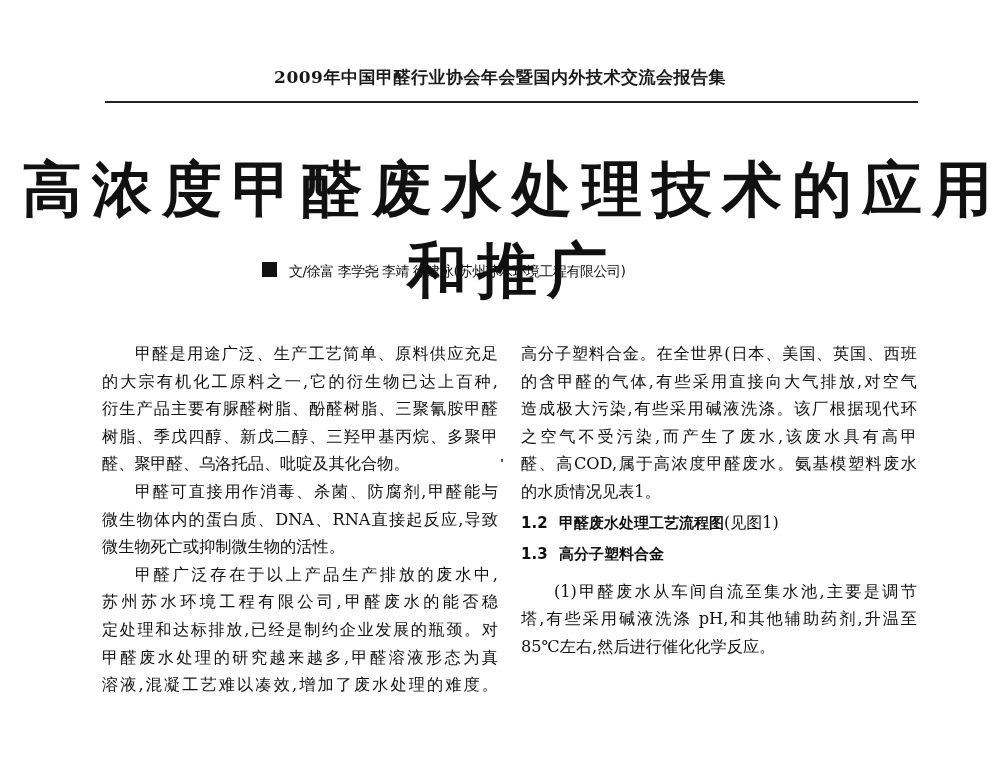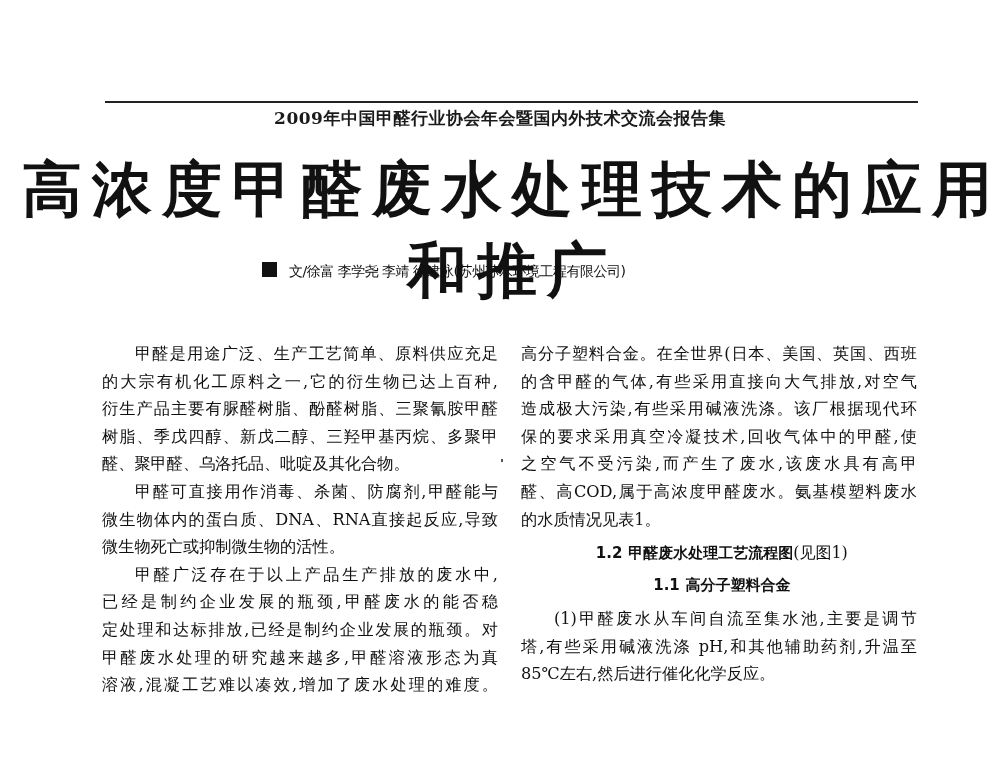--- a/index.html
+++ b/index.html
@@ -3,21 +3,21 @@
 <meta charset="utf-8">
 <style>
   html, body { margin: 0; padding: 0; }
   body {
     width: 1000px; height: 760px; overflow: hidden; background: #ffffff;
     font-family: "DejaVu Serif", "Liberation Serif", serif; color: #111;
     position: relative;
   }
   .running-header {
     position: absolute; top: 66px; left: 0; width: 1000px; text-align: center;
-    font-size: 17px; font-weight: bold; letter-spacing: 0.5px; color: #1a1a1a; margin-top: 41px;
+    font-size: 17px; font-weight: bold; letter-spacing: 0.5px; color: #1a1a1a;
   }
   .header-rule {
     position: absolute; top: 101px; left: 105px; width: 813px; height: 2px; background: #222;
   }
   .title {
     position: absolute; top: 150px; left: 12px; width: 1000px; text-align: center;
     font-size: 60px; font-weight: bold; letter-spacing: 10px; color: #111;
     font-family: "DejaVu Sans", sans-serif;
   }
   .byline {
@@ -28,21 +28,21 @@
   .col {
     position: absolute; top: 340px; width: 396px; font-size: 16.2px; line-height: 27.6px;
   }
   .col.left { left: 102px; }
   .col.right { left: 521px; }
   .line { display: block; white-space: nowrap; overflow: hidden; text-align: justify; text-align-last: justify; height: 27.6px; }
   .line.last { text-align-last: left; }
   .indent { padding-left: 33px; }
   .section {
     display: block; font-family: "DejaVu Sans", sans-serif; font-weight: bold; font-size: 15px;
-    height: 30px; line-height: 32px; white-space: nowrap; text-align: center;
+    height: 30px; line-height: 25px; white-space: nowrap;
   }
   .section .num { display: inline-block; width: 38px; }
   .section .paren { font-family: "DejaVu Serif", serif; font-weight: normal; font-size: 16px; }
   .mark { position: absolute; left: 501px; top: 459px; width: 2px; height: 3px; background: #555; }
 </style>
 </head>
 <body>
 
 <div class="running-header">2009年中国甲醛行业协会年会暨国内外技术交流会报告集</div>
 <div class="header-rule"></div>
@@ -56,38 +56,37 @@
 <div class="col left">
   <span class="line indent">甲醛是用途广泛、生产工艺简单、原料供应充足</span>
   <span class="line">的大宗有机化工原料之一,它的衍生物已达上百种,</span>
   <span class="line">衍生产品主要有脲醛树脂、酚醛树脂、三聚氰胺甲醛</span>
   <span class="line">树脂、季戊四醇、新戊二醇、三羟甲基丙烷、多聚甲</span>
   <span class="line last">醛、聚甲醛、乌洛托品、吡啶及其化合物。</span>
   <span class="line indent">甲醛可直接用作消毒、杀菌、防腐剂,甲醛能与</span>
   <span class="line">微生物体内的蛋白质、DNA、RNA直接起反应,导致</span>
   <span class="line last">微生物死亡或抑制微生物的活性。</span>
   <span class="line indent">甲醛广泛存在于以上产品生产排放的废水中,</span>
-  <span class="line">已经是制约企业发展的瓶颈,甲醛废水的能否稳</span>
+  <span class="line">苏州苏水环境工程有限公司,甲醛废水的能否稳</span>
   <span class="line">定处理和达标排放,已经是制约企业发展的瓶颈。对</span>
   <span class="line">甲醛废水处理的研究越来越多,甲醛溶液形态为真</span>
   <span class="line">溶液,混凝工艺难以凑效,增加了废水处理的难度。</span>
 </div>
 
 <div class="mark"></div>
 
 <div class="col right">
   <span class="line">高分子塑料合金。在全世界(日本、美国、英国、西班</span>
   <span class="line">的含甲醛的气体,有些采用直接向大气排放,对空气</span>
   <span class="line">造成极大污染,有些采用碱液洗涤。该厂根据现代环</span>
-  <span class="line">保的要求采用真空冷凝技术,回收气体中的甲醛,使</span>
   <span class="line">之空气不受污染,而产生了废水,该废水具有高甲</span>
   <span class="line">醛、高COD,属于高浓度甲醛废水。氨基模塑料废水</span>
   <span class="line last">的水质情况见表1。</span>
   <div class="section" style="margin-top:4px;">
     <span class="num">1.2</span><span>甲醛废水处理工艺流程图</span><span class="paren">(见图1)</span>
   </div>
   <div class="section" style="margin-top:2px;margin-bottom:6px;">
-    <span class="num">1.1</span><span>高分子塑料合金</span>
+    <span class="num">1.3</span><span>高分子塑料合金</span>
   </div>
   <span class="line indent">(1)甲醛废水从车间自流至集水池,主要是调节</span>
   <span class="line">塔,有些采用碱液洗涤 pH,和其他辅助药剂,升温至</span>
   <span class="line last">85℃左右,然后进行催化化学反应。</span>
 </div>
 
 </body></html>

